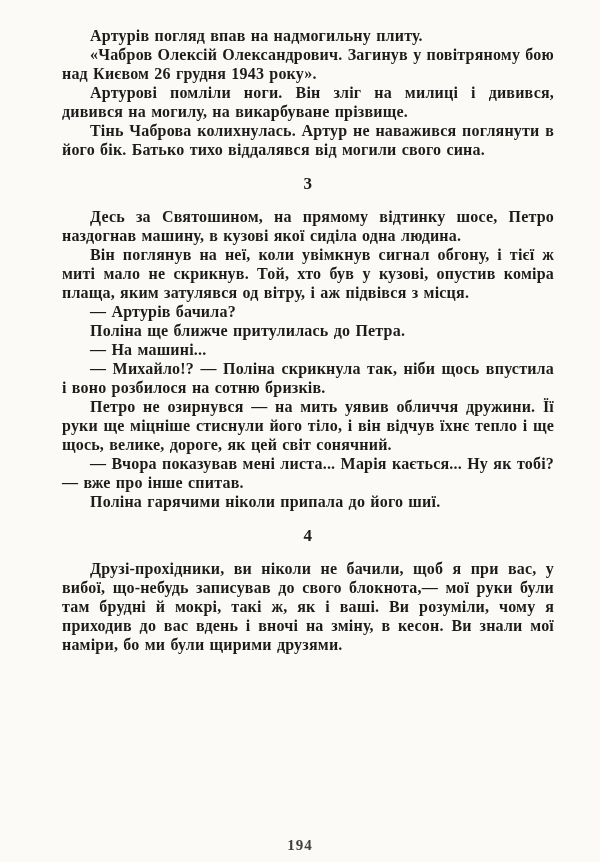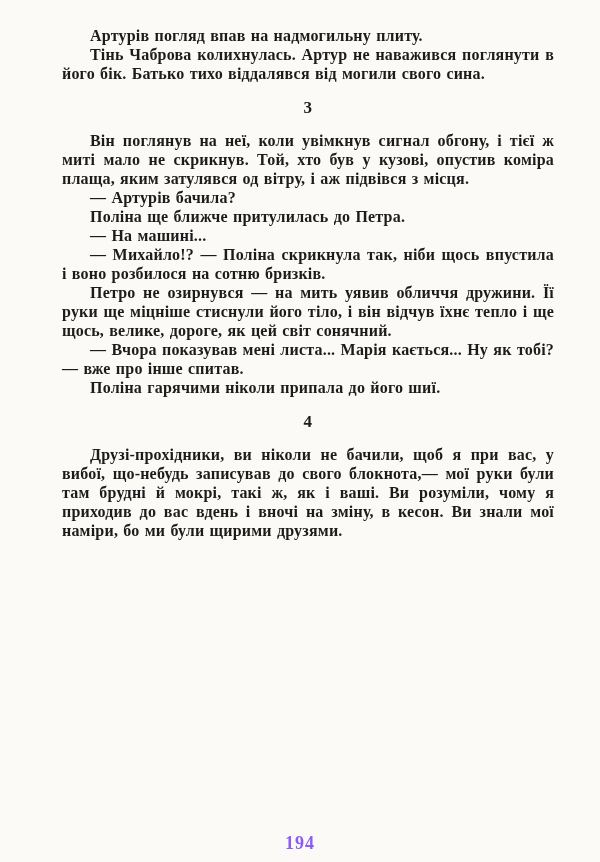--- a/index.html
+++ b/index.html
@@ -35,34 +35,37 @@
       font-weight: 600;
       text-align: center;
       letter-spacing: 0.5px;
     }
     .page-number {
       position: absolute;
       bottom: 8px;
       left: 0;
       width: 100%;
       text-align: center;
-      font-size: 18px;
+      font-size: 15px;
       font-weight: 600;
       letter-spacing: 1px;
-      color: #8b5cf6;
+      color: #404040;
     }
   </style>
 </head>
 <body>
 
 <div class="page">
   <div class="text-block">
     <p>Артурів погляд впав на надмогильну плиту.</p>
+    <p>«Чабров Олексій Олександрович. Загинув у повітряному бою над Києвом 26 грудня 1943 року».</p>
+    <p>Артурові помліли ноги. Він зліг на милиці і дивився, дивився на могилу, на викарбуване прізвище.</p>
     <p>Тінь Чаброва колихнулась. Артур не наважився поглянути в його бік. Батько тихо віддалявся від могили свого сина.</p>
     <div class="section-number">3</div>
+    <p>Десь за Святошином, на прямому відтинку шосе, Петро наздогнав машину, в кузові якої сиділа одна людина.</p>
     <p>Він поглянув на неї, коли увімкнув сигнал обгону, і тієї ж миті мало не скрикнув. Той, хто був у кузові, опустив коміра плаща, яким затулявся од вітру, і аж підвівся з місця.</p>
     <p>— Артурів бачила?</p>
     <p>Поліна ще ближче притулилась до Петра.</p>
     <p>— На машині...</p>
     <p>— Михайло!? — Поліна скрикнула так, ніби щось впустила і воно розбилося на сотню бризків.</p>
     <p>Петро не озирнувся — на мить уявив обличчя дружини. Її руки ще міцніше стиснули його тіло, і він відчув їхнє тепло і ще щось, велике, дороге, як цей світ сонячний.</p>
     <p>— Вчора показував мені листа... Марія кається... Ну як тобі? — вже про інше спитав.</p>
     <p>Поліна гарячими ніколи припала до його шиї.</p>
     <div class="section-number">4</div>
     <p>Друзі-прохідники, ви ніколи не бачили, щоб я при вас, у вибої, що-небудь записував до свого блокнота,— мої руки були там брудні й мокрі, такі ж, як і ваші. Ви розуміли, чому я приходив до вас вдень і вночі на зміну, в кесон. Ви знали мої наміри, бо ми були щирими друзями.</p>

